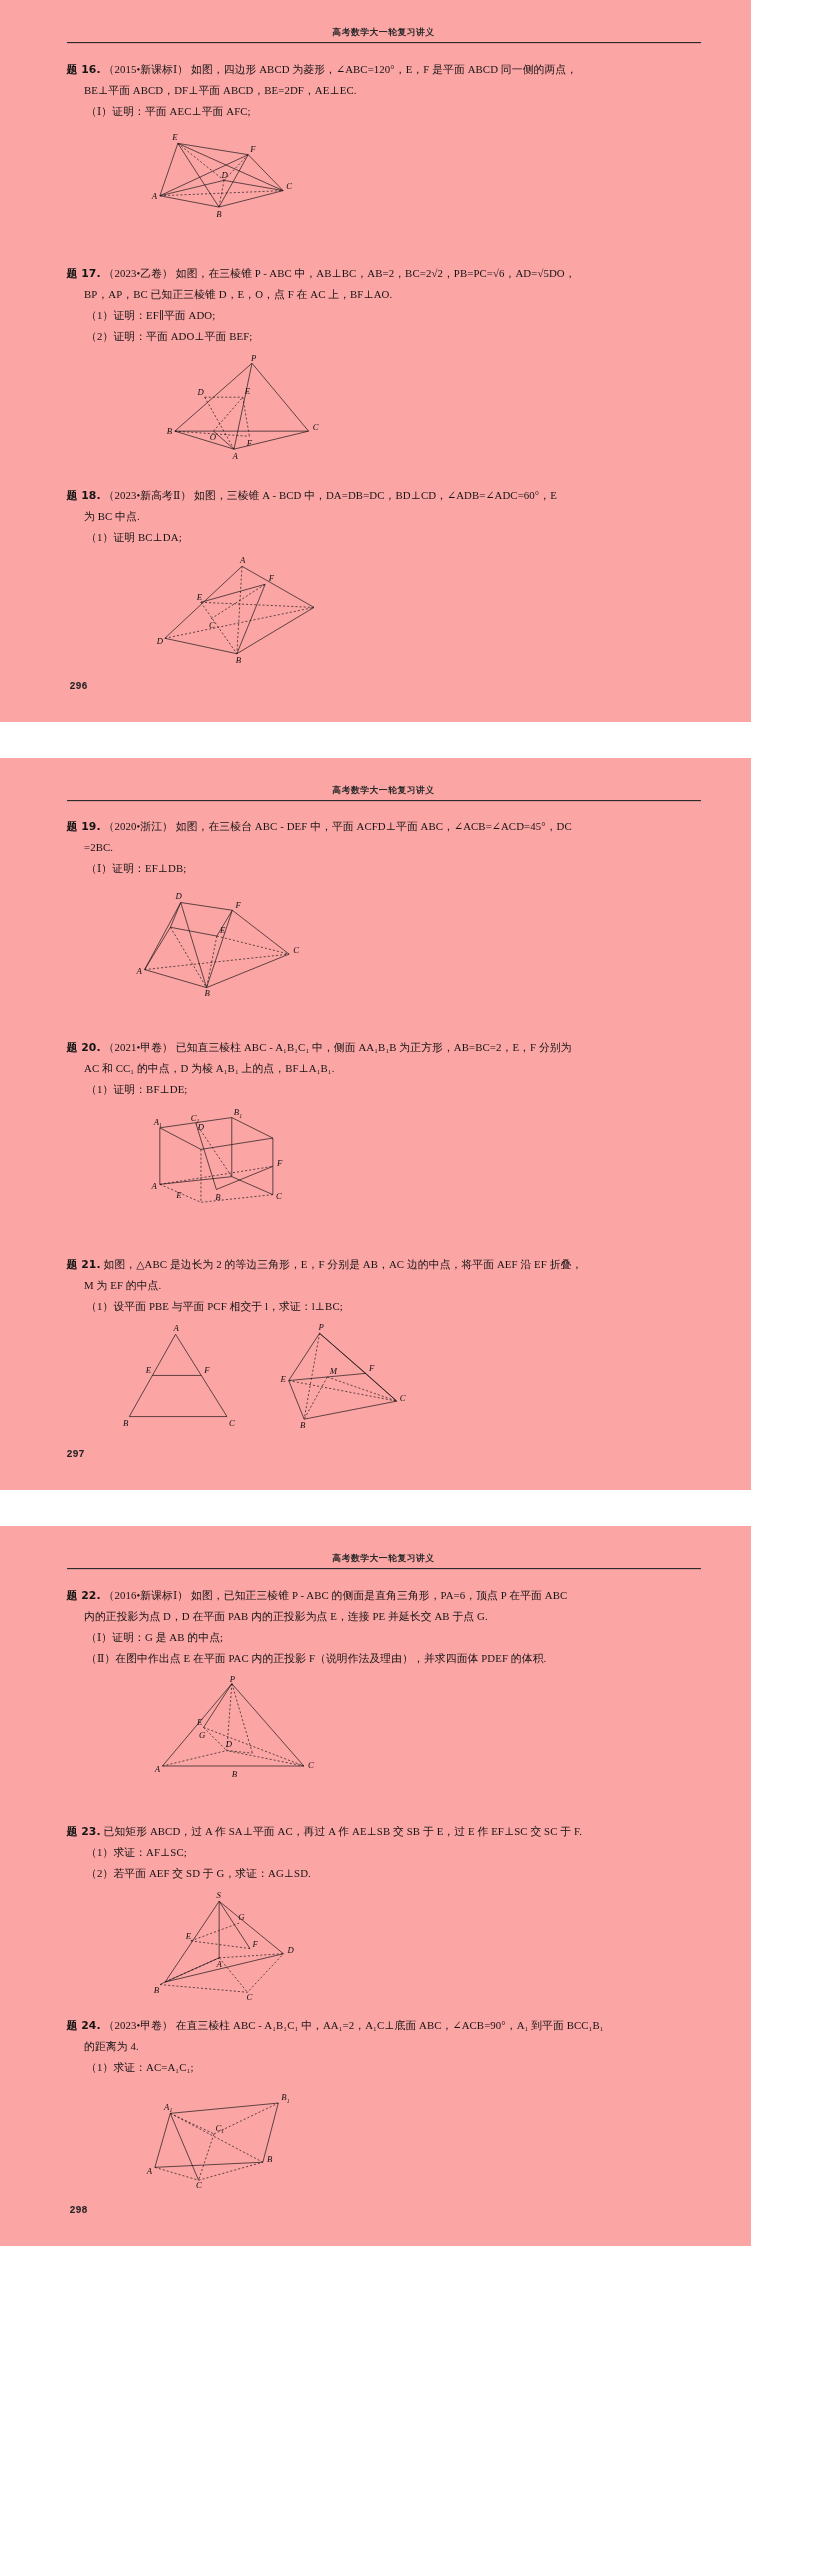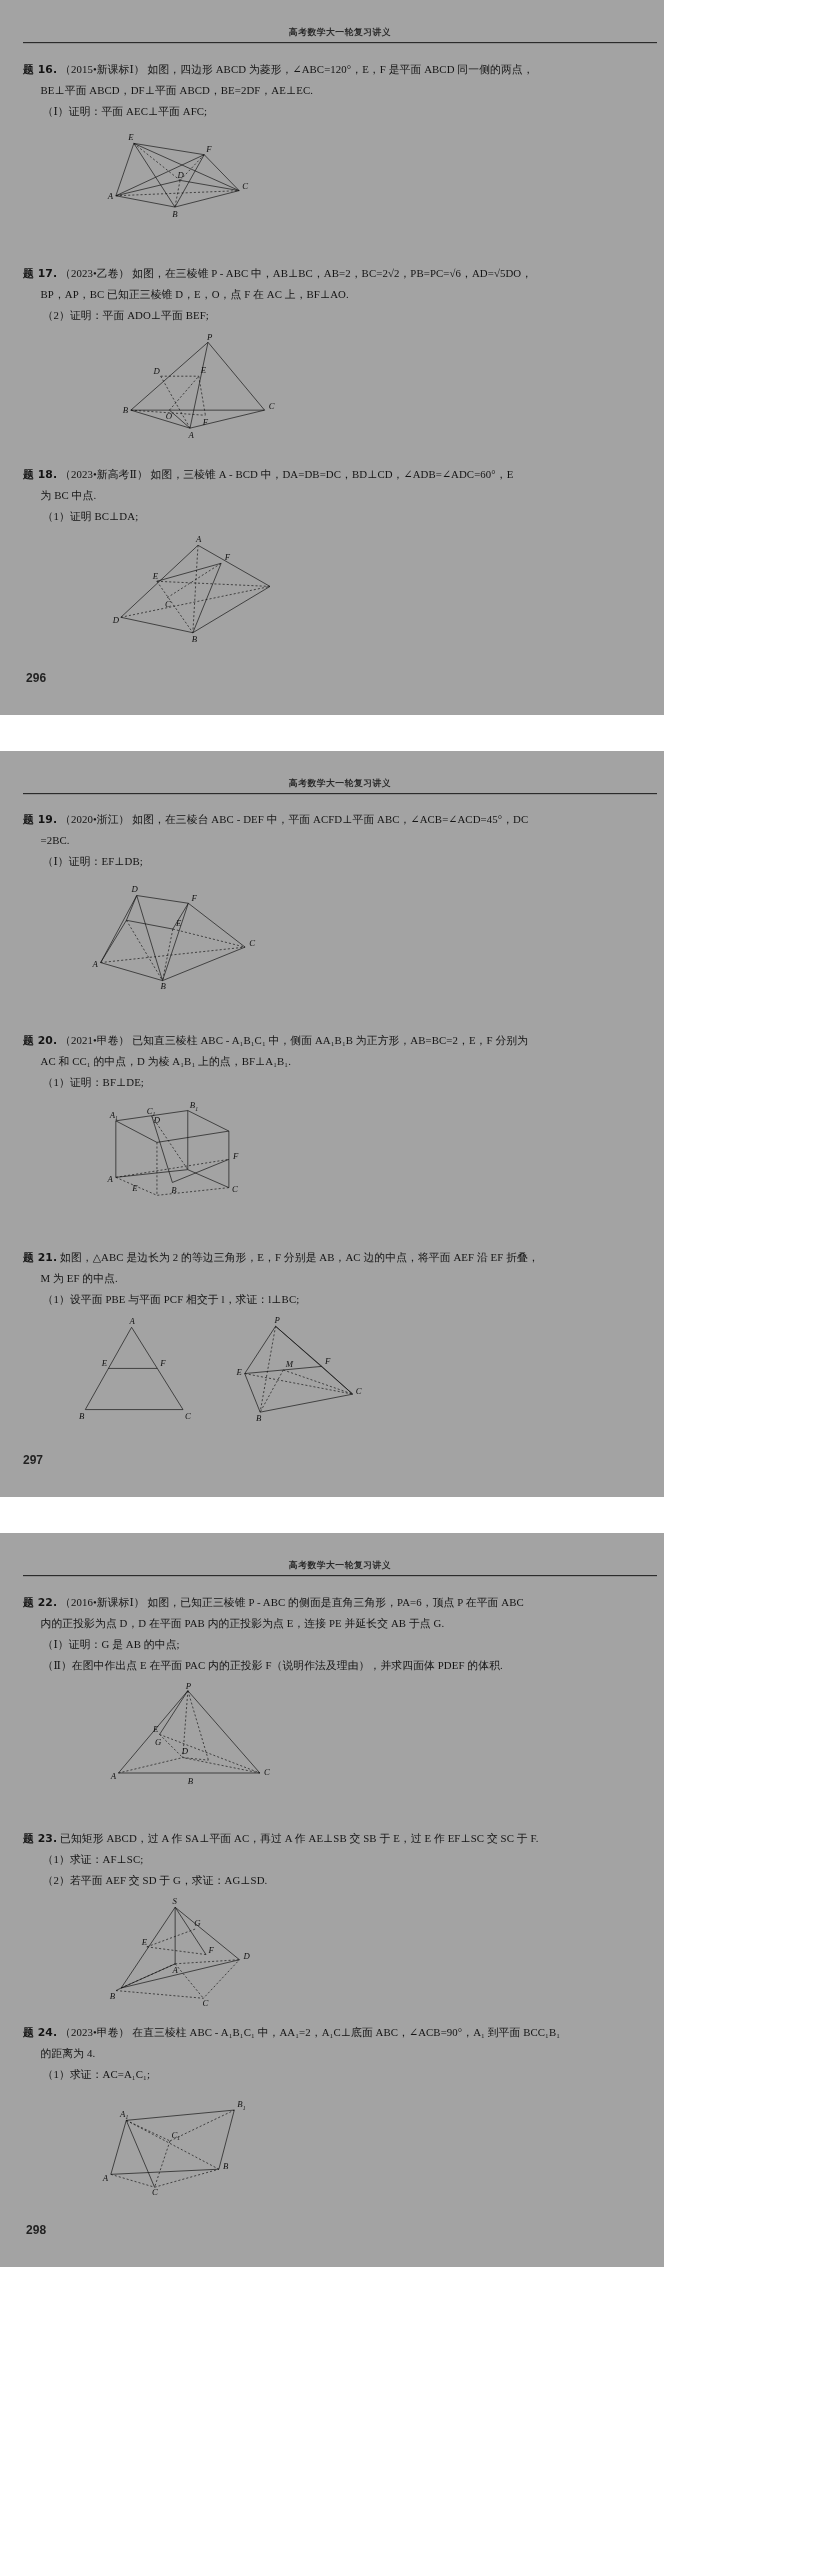--- a/index.html
+++ b/index.html
@@ -4,23 +4,23 @@
 <style>
   html,body{margin:0;padding:0;background:#ffffff;}
   body{
     width:818px;
     font-family:"Liberation Serif","DejaVu Serif",serif;
     color:#1a1a1a;
     -webkit-font-smoothing:none;
   }
   .page{
     position:relative;
-    width:664px;
+    width:751px;
     box-sizing:border-box;
-    background:#a3a3a3;
+    background:#fca5a5;
     padding:0 0 0 16px;
   }
   .page-inner{
     margin:0 auto;
     width:634px;
     position:relative;
   }
   .running-head{
     text-align:center;
     font-family:"DejaVu Sans","Liberation Sans",sans-serif;
@@ -57,25 +57,25 @@
     margin-bottom:4.1px;
     letter-spacing:0.3px;
   }
   .q-num{font-family:"DejaVu Sans","Liberation Sans",sans-serif;font-weight:bold;}
   .fig{
     position:relative;
     margin:7.2px auto 0 auto;
   }
   .fig svg{display:block;}
   .pagenum{
-    font-family:Liberation Sans, sans-serif;
-    font-size:12px;
+    font-family:Liberation Mono, monospace;
+    font-size:10px;
     font-weight:bold;
     color:#222;
-    margin-top:28px;
+    margin-top:17px;
     padding-bottom:30px;
   }
   .pagenum.left{text-align:left;padding-left:3.1px;}
   .pagenum.right{padding-right:4.1px;}
   .pagebreak{height:36px;background:#ffffff;}
   text{font-family:"Liberation Serif","DejaVu Serif",serif;font-style:italic;font-size:17px;fill:#111;}
 </style>
 </head>
 <body>
 
@@ -123,20 +123,21 @@
       </div>
     </div>
 
     <div class="q-block" style="margin-top:39px;">
       <div class="q-line">
         <span class="q-num">题 17.</span>
         <span>（2023•乙卷）</span>
         <span>如图，在三棱锥 P - ABC 中，AB⊥BC，AB=2，BC=2√2，PB=PC=√6，AD=√5DO，</span>
       </div>
       <div class="q-line indent">BP，AP，BC 已知正三棱锥 D，E，O，点 F 在 AC 上，BF⊥AO.</div>
+      <div class="q-line indent2">（1）证明：EF∥平面 ADO;</div>
       <div class="q-line indent2">（2）证明：平面 ADO⊥平面 BEF;</div>
 
       <div class="fig" style="width:216px;margin-left:77px;">
         <svg width="216" height="108" viewBox="0 0 420 210">
           <g stroke="#111" fill="none" stroke-width="1.3">
             <path d="M210,18 L60,150"></path>
             <path d="M210,18 L320,150"></path>
             <path d="M210,18 L175,185"></path>
             <path d="M60,150 L320,150"></path>
             <path d="M60,150 L175,185"></path>

